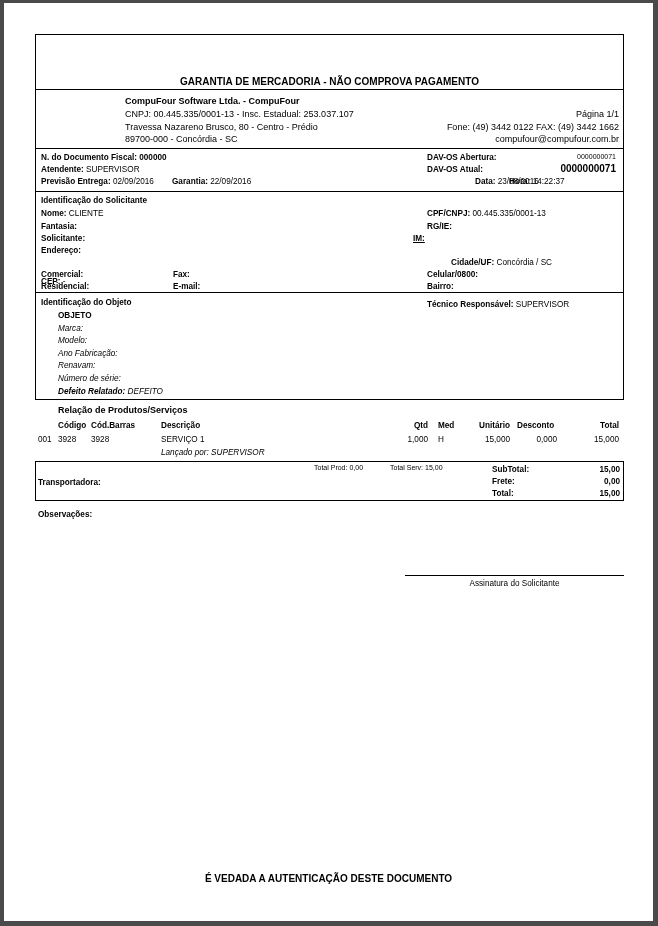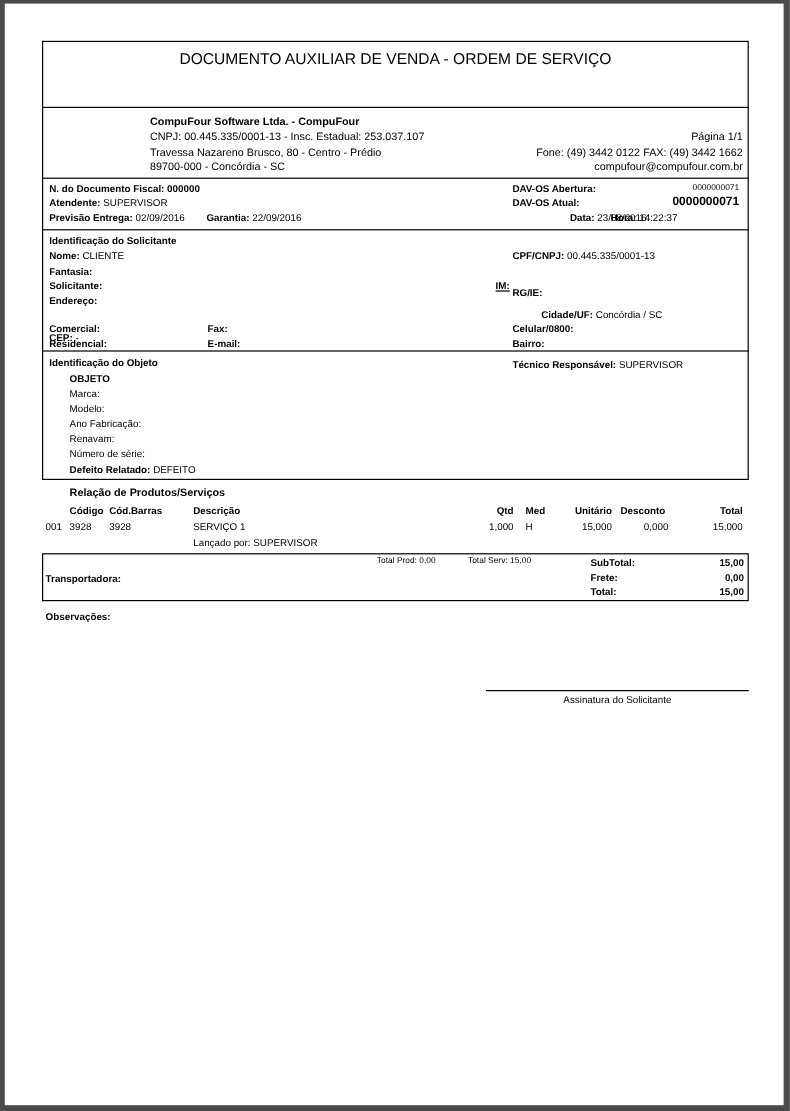--- a/index.html
+++ b/index.html
@@ -6,39 +6,39 @@
     html, body { width: 658px; height: 926px; overflow: hidden; background: #4a4a4a; }
     body { font-family: "Liberation Sans", sans-serif; color: #000; position: relative; }
     .page {
       position: absolute; left: 4px; top: 3px; width: 649px; height: 918px;
       background: #fff;
     }
     .abs { position: absolute; white-space: nowrap; }
     .box { position: absolute; border: 1px solid #000; }
     .hline { position: absolute; height: 1px; background: #000; }
     .b { font-weight: bold; }
-    .i { }
+    .i { font-style: italic; }
     .f8 { font-size: 8.2px; }
     .f9 { font-size: 9px; }
     .f10 { font-size: 10px; }
     .r { text-align: right; padding-left: 30px; }
     .c { text-align: center; }
   </style>
 </head>
 <body>
 
 <div class="page">
 
   <div class="box" style="left:31px; top:31px; width:589px; height:366px;"></div>
   <div class="hline" style="left:31px; top:86px; width:589px;"></div>
   <div class="hline" style="left:31px; top:145px; width:589px;"></div>
   <div class="hline" style="left:31px; top:188px; width:589px;"></div>
   <div class="hline" style="left:31px; top:289px; width:589px;"></div>
 
-  <div class="abs c" style="left:31px; width:589px; top:38px; font-size:13px;">DOCUMENTO AUXILIAR DE VENDA - ORDEM DE SERVIÇO</div>
+  <div class="abs c b f10" style="left:31px; width:589px; top:73px;">GARANTIA DE MERCADORIA - NÃO COMPROVA PAGAMENTO</div>
 
   <div class="abs b f9" style="left:121px; top:93px;">CompuFour Software Ltda. - CompuFour</div>
   <div class="abs f9" style="left:121px; top:106px;">CNPJ: 00.445.335/0001-13 - Insc. Estadual: 253.037.107</div>
   <div class="abs f9" style="left:121px; top:119px;">Travessa Nazareno Brusco, 80 - Centro - Prédio</div>
   <div class="abs f9" style="left:121px; top:131px;">89700-000 - Concórdia - SC</div>
   <div class="abs f9 r" style="right:34px; top:106px;">Página 1/1</div>
   <div class="abs f9 r" style="right:34px; top:119px;">Fone: (49) 3442 0122  FAX: (49) 3442 1662</div>
   <div class="abs f9 r" style="right:34px; top:131px;">compufour@compufour.com.br</div>
 
   <div class="abs f8" style="left:37px; top:150px;">
@@ -75,21 +75,21 @@
     <span class="b">CEP:</span> <span>-</span>
   </div>
   <div class="abs f8 b" style="left:37px; top:267px;">Comercial:</div>
   <div class="abs f8 b" style="left:169px; top:267px;">Fax:</div>
   <div class="abs f8 b" style="left:37px; top:279px;">Residencial:</div>
   <div class="abs f8 b" style="left:169px; top:279px;">E-mail:</div>
 
   <div class="abs f8" style="left:423px; top:206px;">
     <span class="b">CPF/CNPJ:</span> <span>00.445.335/0001-13</span>
   </div>
-  <div class="abs f8 b" style="left:423px; top:237px;">RG/IE:</div>
+  <div class="abs f8 b" style="left:423px; top:219px;">RG/IE:</div>
   <div class="abs f8 b" style="left:409px; top:231px;text-decoration:underline;">IM:</div>
   <div class="abs f8 b" style="left:423px; top:243px;margin-top:36px;">Bairro:</div>
   <div class="abs f8" style="left:423px; top:255px;padding-left:24px;">
     <span class="b">Cidade/UF:</span> <span>Concórdia / SC</span>
   </div>
   <div class="abs f8 b" style="left:423px; top:267px;">Celular/0800:</div>
 
   <div class="abs f8 b" style="left:37px; top:295px;">Identificação do Objeto</div>
   <div class="abs f8 b" style="left:54px; top:308px;">OBJETO</div>
   <div class="abs f8 i" style="left:54px; top:321px;">Marca:</div>
@@ -138,13 +138,14 @@
   <div class="abs f8 b" style="left:488px; top:462px;">SubTotal:</div>
   <div class="abs f8 b r" style="right:33px; top:462px;">15,00</div>
   <div class="abs f8 b" style="left:488px; top:474px;">Frete:</div>
   <div class="abs f8 b r" style="right:33px; top:474px;">0,00</div>
   <div class="abs f8 b" style="left:488px; top:486px;">Total:</div>
   <div class="abs f8 b r" style="right:33px; top:486px;">15,00</div>
 
   <div class="abs f8 b" style="left:34px; top:507px;">Observações:</div>
   <div class="hline" style="left:401px; top:572px; width:219px;"></div>
   <div class="abs f8 c" style="left:401px; width:219px; top:576px;">Assinatura do Solicitante</div>
+  <div class="abs b c" style="left:0; width:649px; top:870px; font-size:10px;">É VEDADA A AUTENTICAÇÃO DESTE DOCUMENTO</div>
 </div>
 
 </body></html>

